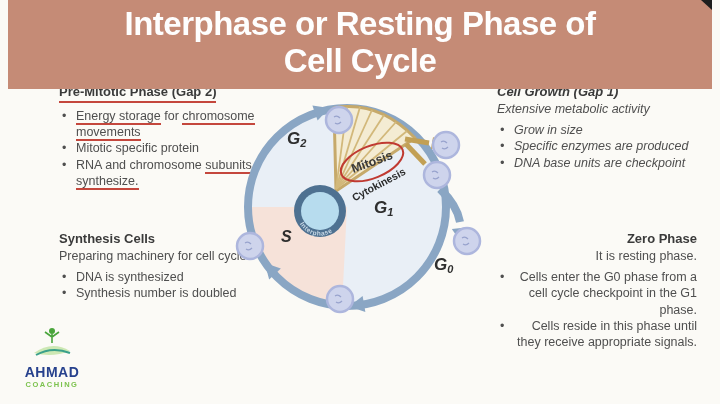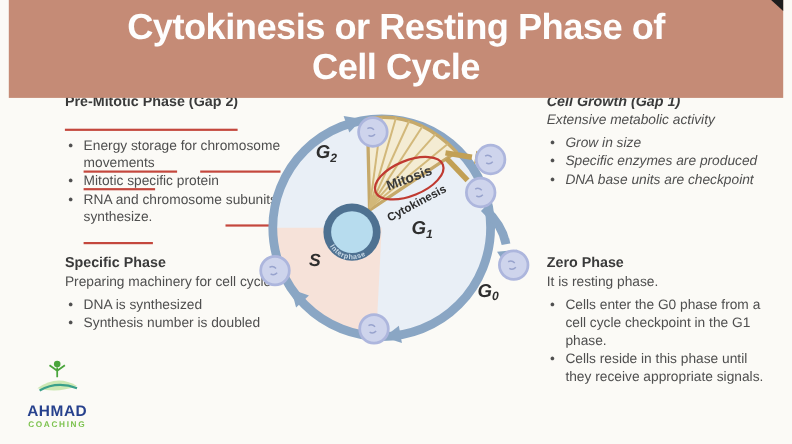--- a/index.html
+++ b/index.html
@@ -21,58 +21,58 @@
   }
   .banner .line.first { padding-top:6px; }
   .corner-fold {
     position:absolute; right:8px; top:0; z-index:11;
     width:0; height:0; border-top:10px solid #1e1e1e; border-left:11px solid transparent;
   }
 
   
   .text-block { position:absolute; font-size:12.5px; color:#4f4f4f; line-height:1.3; z-index:1; }
   .block-heading { font-weight:bold; color:#3a3a3a; font-size:13px; display:inline-block; }
-  .rul { border-bottom:2px solid #c4473d; padding-bottom:16px; }
+  .rul { border-bottom:2px solid #c4473d; padding-bottom:0px; }
   ul.bullets { margin:5px 0 0 0; padding:0; list-style:none; }
   ul.bullets li { position:relative; padding-left:17px; }
   ul.bullets li::before { content:"\2022"; position:absolute; left:3px; top:0; color:#4f4f4f; }
 
   #premitotic { left:59px; top:84px;  width:197px; }
   #synthesis  { left:59px; top:231px; width:197px; }
   #cellgrowth { left:497px; top:84px;  width:200px;font-style:italic; }
-  #zerophase  { left:497px; top:231px; width:200px; }
+  #zerophase  { left:497px; top:231px; width:200px;text-align:right; }
 
   
   .diagram-wrap { position:absolute; left:233px; top:92px; width:260px; height:238px; z-index:2; }
 
   
   .logo { position:absolute; left:12px; top:327px; width:80px; text-align:center; z-index:1; }
   .logo-name { font-size:14px; font-weight:bold; color:#27418d; letter-spacing:0.5px; line-height:1.1; }
   .logo-tag  { font-size:7.5px; font-weight:bold; color:#7cc24e; letter-spacing:1.5px; line-height:1.2; }
 </style>
 </head>
 <body>
 
 <div class="banner">
-  <div class="line first">Cytokinesis or Resting Phase of</div>
+  <div class="line first">Interphase or Resting Phase of</div>
   <div class="line">Cell Cycle</div>
 </div>
 <div class="corner-fold"></div>
 
 <div id="premitotic" class="text-block">
   <span class="block-heading rul">Pre-Mitotic Phase (Gap 2)</span>
   <ul class="bullets">
     <li><span class="rul">Energy storage</span><span> for </span><span class="rul">chromosome movements</span></li>
     <li>Mitotic specific protein</li>
     <li><span>RNA and chromosome </span><span class="rul">subunits synthesize.</span></li>
   </ul>
 </div>
 
 <div id="synthesis" class="text-block">
-  <span class="block-heading">Specific Phase</span>
+  <span class="block-heading">Synthesis Cells</span>
   <div>Preparing machinery for cell cycle</div>
   <ul class="bullets">
     <li>DNA is synthesized</li>
     <li>Synthesis number is doubled</li>
   </ul>
 </div>
 
 <div id="cellgrowth" class="text-block">
   <span class="block-heading">Cell Growth (Gap 1)</span>
   <div>Extensive metabolic activity</div>

